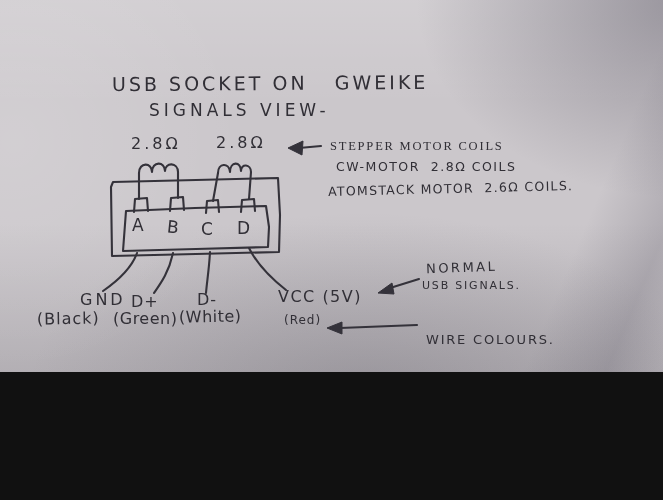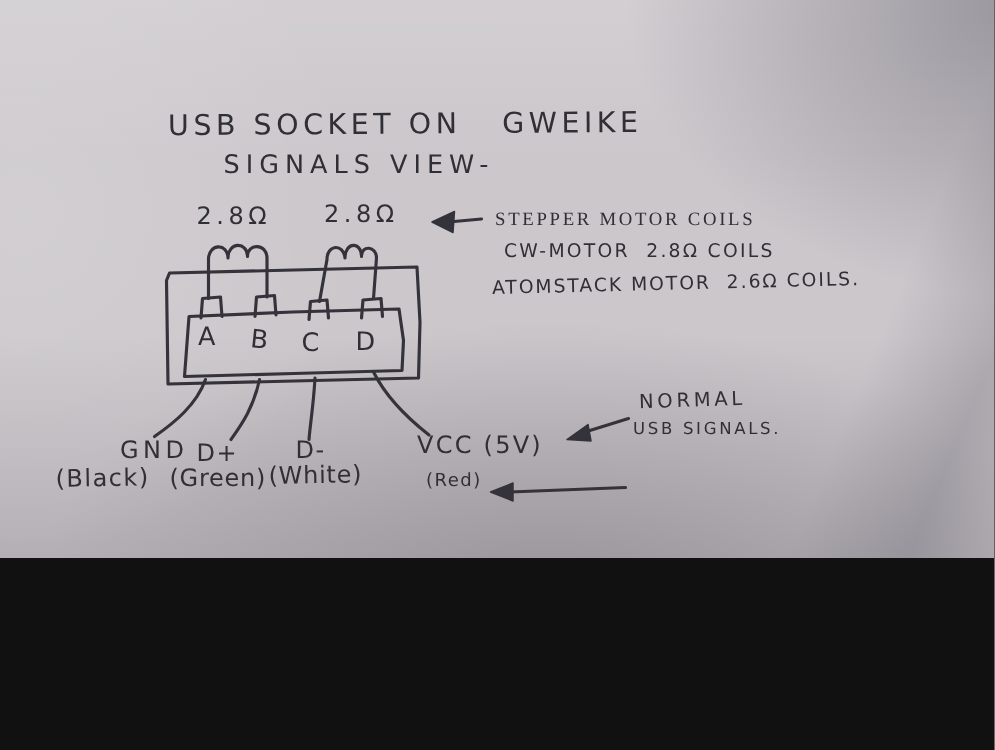--- a/index.html
+++ b/index.html
@@ -73,20 +73,21 @@
   <div class="hw" style="left:201px; top:221px; font-size:17px;">C</div>
   <div class="hw" style="left:237px; top:220px; font-size:17px;">D</div>
 
   <div class="hw" style="left:330px; top:140px; font-size:12.5px; letter-spacing:1.8px;font-family:Liberation Serif, serif;">STEPPER MOTOR COILS</div>
   <div class="hw" style="left:336px; top:161px; font-size:12.5px; letter-spacing:1.5px;">CW-MOTOR  2.8Ω COILS</div>
   <div class="hw" style="left:328px; top:183px; font-size:12.5px; letter-spacing:1.3px; transform:rotate(-1.4deg);">ATOMSTACK MOTOR  2.6Ω COILS.</div>
 
   <div class="hw" style="left:426px; top:261px; font-size:13px; letter-spacing:2.5px; transform:rotate(-2deg);">NORMAL</div>
   <div class="hw" style="left:422px; top:280px; font-size:11px; letter-spacing:1.8px;">USB SIGNALS.</div>
 
+  <div class="hw" style="left:426px; top:333px; font-size:13px; letter-spacing:1.8px;">WIRE COLOURS.</div>
 
   <div class="hw" style="left:56px; top:292px; font-size:16px; letter-spacing:3px;margin-left:24px;">GND</div>
   <div class="hw" style="left:37px; top:311px; font-size:16px; letter-spacing:1px; transform:rotate(-1deg);">(Black)</div>
 
   <div class="hw" style="left:131px; top:294px; font-size:16px; letter-spacing:1px;">D+</div>
   <div class="hw" style="left:113px; top:311px; font-size:16px; letter-spacing:0.5px;text-align:right;">(Green)</div>
 
   <div class="hw" style="left:197px; top:292px; font-size:16px; letter-spacing:1px;">D-</div>
   <div class="hw" style="left:179px; top:309px; font-size:16px; letter-spacing:0.5px; transform:rotate(-1deg);">(White)</div>
 

